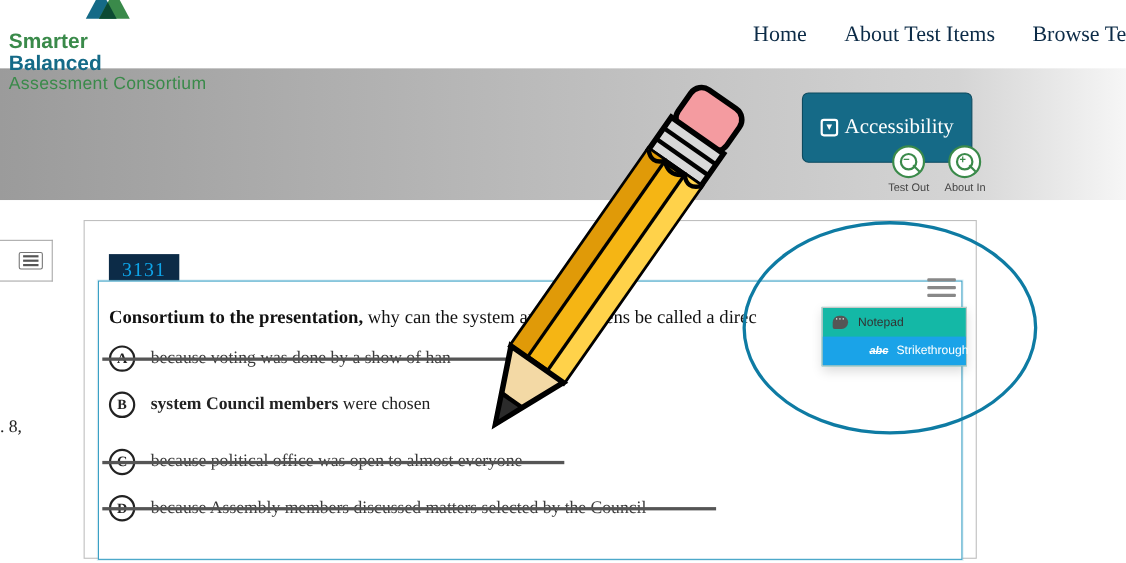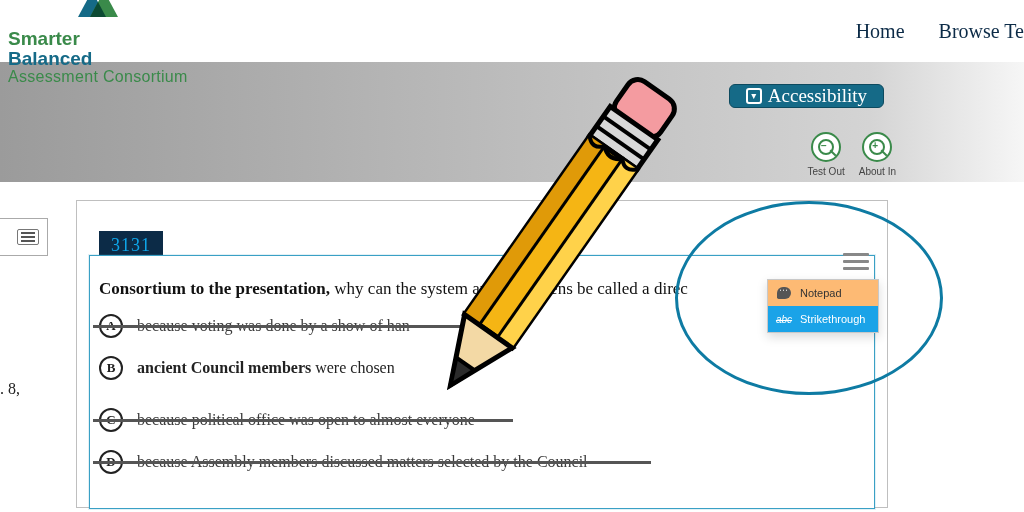--- a/index.html
+++ b/index.html
@@ -54,21 +54,21 @@
       position: relative;
     }
     .accessibility-btn {
       position: absolute;
       top: 22px;
       right: 140px;
       background: #156a87;
       color: #fff;
       border: 1px solid #0d4a5f;
       border-radius: 6px;
-      padding: 0 16px;
+      padding: 20px 16px;
       font-size: 19px;
       font-family: Georgia, serif;
       display: flex;
       align-items: center;
       gap: 6px;
       cursor: pointer;
     }
     .acc-icon {
       width: 16px; height: 16px;
       border: 2px solid #fff;
@@ -268,22 +268,22 @@
       height: 194px;
       border: 3px solid #0e7ba3;
       border-radius: 50%;
       z-index: 2;
       pointer-events: none;
     }
     .context-menu {
       position: absolute;
       top: 78px;
       right: 8px;
-      width: 112px;
-      background: #fdba74;
+      width: 132px;
+      background: #14b8a6;
       border: 1px solid #c8c8c8;
       box-shadow: 0 4px 10px rgba(0,0,0,0.15);
       font-family: Arial, sans-serif;
       font-size: 11px;
       z-index: 4;
     }
     .menu-item {
       display: flex;
       align-items: center;
       gap: 8px;
@@ -301,21 +301,22 @@
       background: #555;
       border-radius: 7px 7px 7px 2px;
       position: relative;
     }
     .mi-notepad::after { content: "⋯"; color: #fff; font-size: 9px; position: absolute; top: -2px; left: 2px; }
     .mi-strike {
       color: #fff;
       font-size: 10px;
       font-style: italic;
       text-decoration: line-through;
-      font-weight: normal;
+      font-weight: bold;
+      margin-left: 35px;
     }
     .pencil {
       position: absolute;
       left: 358px;
       top: 46px;
       width: 380px;
       height: 400px;
       z-index: 20;
       pointer-events: none;
     }
@@ -331,20 +332,21 @@
       <polygon points="15,40 23,25 31,40" fill="#0c4a33"></polygon>
     </svg>
     <div class="logo-text">
       <span class="logo-line1">Smarter</span>
       <span class="logo-line2">Balanced</span>
       <span class="logo-line3">Assessment Consortium</span>
     </div>
   </div>
   <nav class="nav-links">
     <span>Home</span>
+    <span>About Test Items</span>
     <span>Browse Te</span>
   </nav>
 </header>
 
 <div class="gray-band">
   <button class="accessibility-btn">
     <span class="acc-icon"></span>
     <span>Accessibility</span>
   </button>
   <div class="zoom-controls">
@@ -383,21 +385,21 @@
     </div>
 
     <div class="choices">
       <div class="choice struck">
         <span class="letter">A</span>
         <span class="txt">because voting was done by a show of han</span>
         <span class="strike-line" style="width:394px"></span>
       </div>
       <div class="choice choice-b" style="margin-top:8px">
         <span class="letter">B</span>
-        <span class="txt"><span class="b">ancient Council members</span><span> were chosen</span></span>
+        <span class="txt"><span class="b">system Council members</span><span> were chosen</span></span>
       </div>
       <div class="choice struck" style="margin-top:18px">
         <span class="letter">C</span>
         <span class="txt">because political office was open to almost everyone</span>
         <span class="strike-line" style="width:420px"></span>
       </div>
       <div class="choice struck" style="margin-top:8px">
         <span class="letter">D</span>
         <span class="txt">because Assembly members discussed matters selected by the Council</span>
         <span class="strike-line" style="width:558px"></span>

